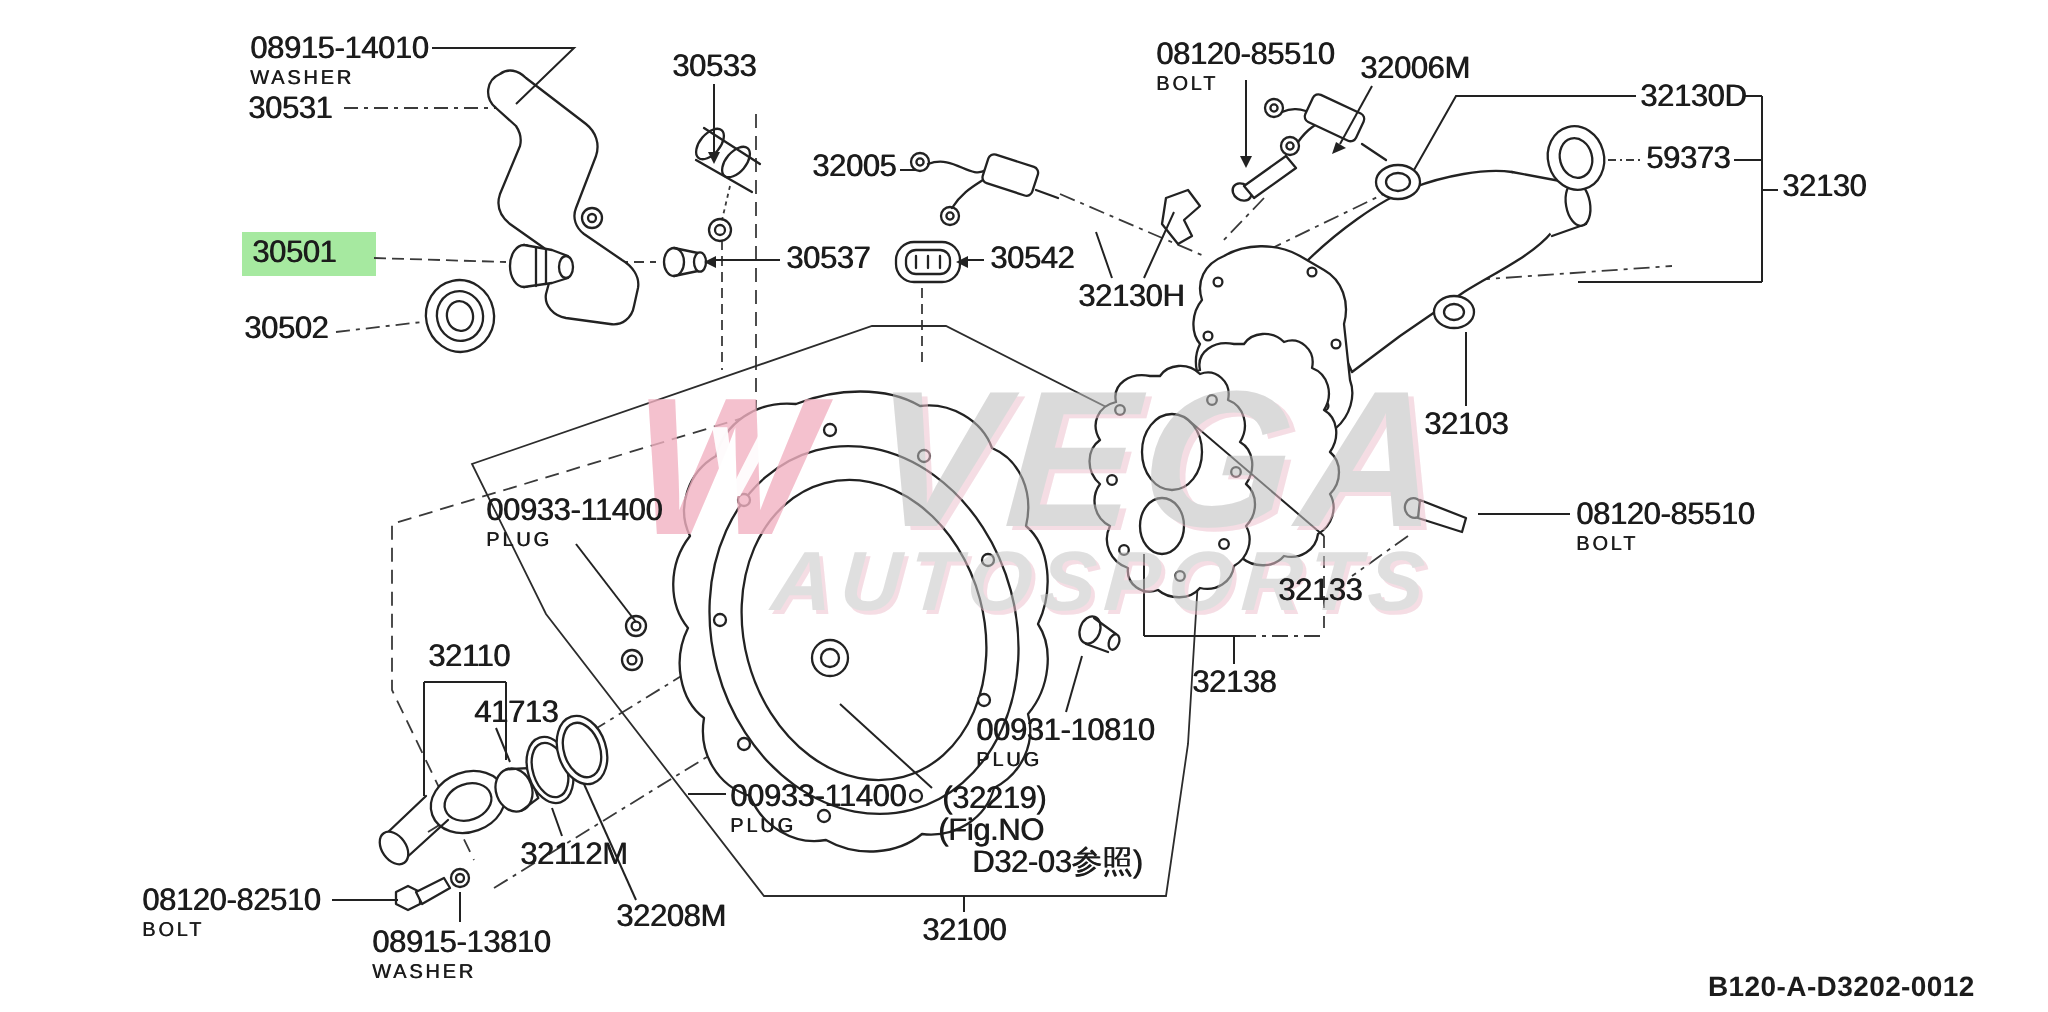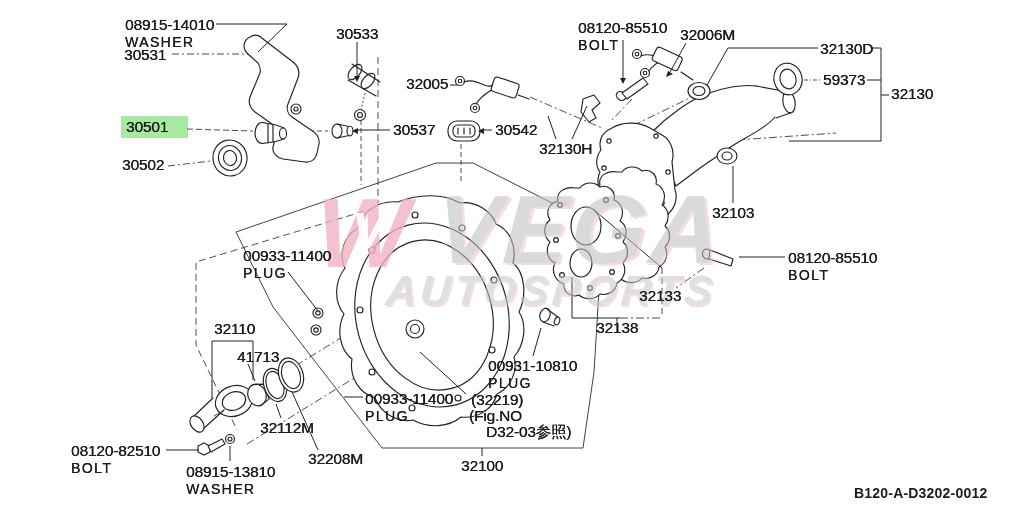--- a/index.html
+++ b/index.html
@@ -9,21 +9,21 @@
   .wm{position:absolute;z-index:2;font-style:italic;font-weight:bold;line-height:1;
       white-space:nowrap;pointer-events:none;}
   #wm-logo{left:317px;top:184px;font-size:98px;color:#f2b2c2;opacity:.8;}
   #wm-logo-inner{left:352px;top:206px;font-size:50px;color:#ffffff;opacity:.95;}
   #wm-line1{left:436px;top:181px;font-size:97px;letter-spacing:3px;color:#bdbdbd;
             opacity:.55;text-shadow:3px 2px 0 #edc2ce;transform:skewX(-4deg);}
   #wm-line2{left:386px;top:270px;font-size:42px;letter-spacing:4px;color:#c6c6c6;
             opacity:.55;text-shadow:2px 2px 0 #edc2ce;transform:skewX(-4deg);}
   .lbl{position:absolute;z-index:3;font-size:15.5px;letter-spacing:-0.2px;color:#1c1c1c;
        white-space:nowrap;line-height:1.05;text-shadow:0.35px 0 currentColor;}
-  .desc{font-size:14px;font-weight:normal;letter-spacing:1.4px;margin-top:2px;
+  .desc{font-size:10px;font-weight:normal;letter-spacing:1.4px;margin-top:2px;
         text-shadow:0.3px 0 currentColor;}
   .code{font-size:14px;font-weight:bold;letter-spacing:0.2px;text-shadow:none;}
 </style>
 </head>
 <body>
 
 <div id="stage">
 
   <svg id="linework" width="1024" height="506" viewBox="0 0 1024 506">
 
@@ -295,21 +295,21 @@
     <span>00933-11400</span>
     <div class="desc">PLUG</div>
   </div>
   <div class="lbl" style="left:788px;top:250px">
     <span>08120-85510</span>
     <div class="desc">BOLT</div>
   </div>
   <div class="lbl" style="left:639px;top:288px">32133</div>
   <div class="lbl" style="left:214px;top:321px">32110</div>
   <div class="lbl" style="left:237px;top:349px">41713</div>
-  <div class="lbl" style="left:596px;top:320px">32138</div>
+  <div class="lbl" style="left:596px;top:334px">32138</div>
   <div class="lbl" style="left:488px;top:358px">
     <span>00931-10810</span>
     <div class="desc">PLUG</div>
   </div>
   <div class="lbl" style="left:365px;top:391px">
     <span>00933-11400</span>
     <div class="desc">PLUG</div>
   </div>
   <div class="lbl" style="left:471px;top:392px">(32219)</div>
   <div class="lbl" style="left:469px;top:408px">(Fig.NO</div>

